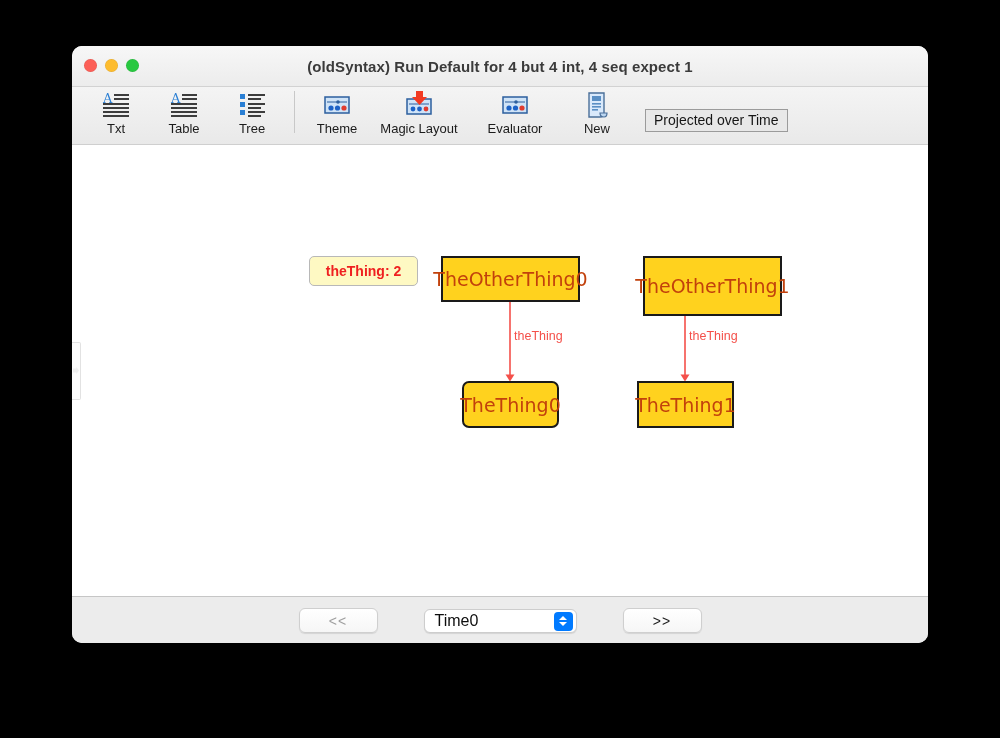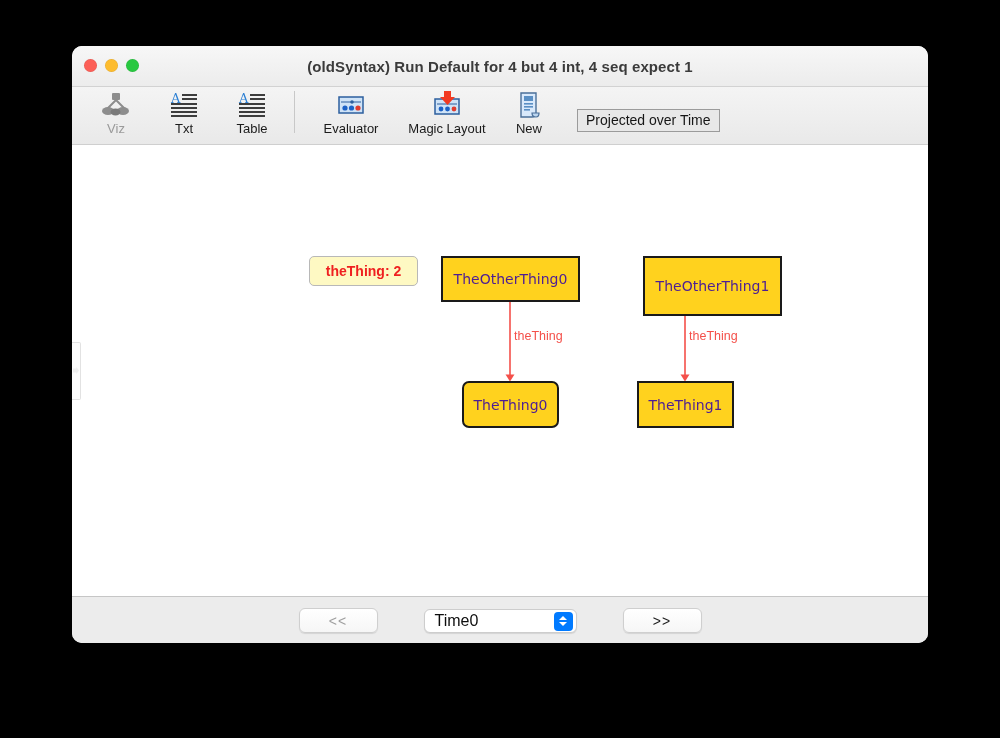--- a/index.html
+++ b/index.html
@@ -160,22 +160,22 @@
     height: 451px;
   }
 
   .node {
     position: absolute;
     background: #FFD21E;
     border: 2px solid #1a1a1a;
     display: flex;
     align-items: center;
     justify-content: center;
-    font-size: 14px;
-    color: #4c1d95;
+    font-size: 19px;
+    color: #c2410c;
     box-sizing: border-box;
     cursor: default;
     white-space: nowrap;
     font-family: "DejaVu Sans", sans-serif;
   }
 
   .field-box {
     position: absolute;
     background: #fef9c3;
     border: 1px solid #b8b8b8;
@@ -276,32 +276,20 @@
       <div class="traffic">
         <div class="light close"></div>
         <div class="light min"></div>
         <div class="light max"></div>
       </div>
       <div id="window-title">(oldSyntax) Run Default for 4 but 4 int, 4 seq expect 1</div>
     </div>
 
     <div id="toolbar">
 
-      <div class="tb-item">
-        <div class="tb-ico">
-          <svg width="30" height="28" viewBox="0 0 30 28">
-            <rect x="11" y="2" width="8" height="7" rx="1" fill="#8d8d8d"></rect>
-            <path d="M15 9 L6 18 M15 9 L24 18" stroke="#8d8d8d" stroke-width="2" fill="none"></path>
-            <ellipse cx="7" cy="20" rx="6" ry="4" fill="#8d8d8d"></ellipse>
-            <ellipse cx="22" cy="20" rx="6" ry="4" fill="#8d8d8d"></ellipse>
-            <ellipse cx="14.5" cy="21" rx="5" ry="3.5" fill="#7a7a7a"></ellipse>
-          </svg>
-        </div>
-        <div class="tb-label dim">Viz</div>
-      </div>
 
       <div class="tb-item">
         <div class="tb-ico">
           <svg width="30" height="28" viewBox="0 0 30 28">
             <text x="2" y="12" font-family="DejaVu Serif, serif" font-size="13" fill="#2a7fd4">A</text>
             <g fill="#3d3d3d">
               <rect x="13" y="3" width="15" height="2"></rect>
               <rect x="13" y="7" width="15" height="2"></rect>
             </g>
             <g fill="#3d3d3d">
@@ -327,50 +315,83 @@
               <rect x="2" y="12" width="26" height="2"></rect>
               <rect x="2" y="16" width="26" height="2"></rect>
               <rect x="2" y="20" width="26" height="2"></rect>
               <rect x="2" y="24" width="26" height="2"></rect>
             </g>
           </svg>
         </div>
         <div class="tb-label">Table</div>
       </div>
 
+      <div class="tb-item">
+        <div class="tb-ico">
+          <svg width="30" height="28" viewBox="0 0 30 28">
+            <g fill="#2a7fd4">
+              <rect x="3" y="3" width="5" height="5"></rect>
+              <rect x="3" y="11" width="5" height="5"></rect>
+              <rect x="3" y="19" width="5" height="5"></rect>
+            </g>
+            <g fill="#3d3d3d">
+              <rect x="11" y="3" width="17" height="2"></rect>
+              <rect x="11" y="7" width="13" height="2"></rect>
+              <rect x="11" y="12" width="17" height="2"></rect>
+              <rect x="11" y="16" width="13" height="2"></rect>
+              <rect x="11" y="20" width="17" height="2"></rect>
+              <rect x="11" y="24" width="13" height="2"></rect>
+            </g>
+          </svg>
+        </div>
+        <div class="tb-label">Tree</div>
+      </div>
 
       <div class="tb-sep"></div>
 
-
-      <div class="tb-item wide">
+      <div class="tb-item">
         <div class="tb-ico">
           <svg width="30" height="28" viewBox="0 0 30 28">
             <rect x="3" y="6" width="24" height="16" fill="#cfe3f7" stroke="#2c5f9e" stroke-width="1.5"></rect>
             <line x1="5" y1="11" x2="25" y2="11" stroke="#2c5f9e" stroke-width="1"></line>
             <circle cx="16" cy="11" r="1.8" fill="#2c5f9e"></circle>
             <circle cx="9" cy="17" r="2.6" fill="#1d62c6"></circle>
             <circle cx="15.5" cy="17" r="2.6" fill="#1d62c6"></circle>
             <circle cx="22" cy="17" r="2.6" fill="#e03c2f"></circle>
           </svg>
         </div>
-        <div class="tb-label">Evaluator</div>
+        <div class="tb-label">Theme</div>
       </div>
 
       <div class="tb-item wide">
         <div class="tb-ico">
           <svg width="30" height="28" viewBox="0 0 30 28">
             <rect x="3" y="8" width="24" height="15" fill="#cfe3f7" stroke="#2c5f9e" stroke-width="1.5"></rect>
             <line x1="5" y1="13" x2="25" y2="13" stroke="#2c5f9e" stroke-width="1"></line>
             <circle cx="9" cy="18" r="2.4" fill="#1d62c6"></circle>
             <circle cx="15.5" cy="18" r="2.4" fill="#1d62c6"></circle>
             <circle cx="22" cy="18" r="2.4" fill="#e03c2f"></circle>
             <path d="M12 0 h7 v6 h4 l-7.5 8 L8 6 h4 z" fill="#f23a22"></path>
           </svg>
         </div>
         <div class="tb-label">Magic Layout</div>
+      </div>
+
+      <div class="tb-item wide">
+        <div class="tb-ico">
+          <svg width="30" height="28" viewBox="0 0 30 28">
+            <rect x="3" y="6" width="24" height="16" fill="#cfe3f7" stroke="#2c5f9e" stroke-width="1.5"></rect>
+            <line x1="5" y1="11" x2="25" y2="11" stroke="#2c5f9e" stroke-width="1"></line>
+            <circle cx="16" cy="11" r="1.8" fill="#2c5f9e"></circle>
+            <circle cx="9" cy="17" r="2.6" fill="#1d62c6"></circle>
+            <circle cx="15.5" cy="17" r="2.6" fill="#1d62c6"></circle>
+            <circle cx="22" cy="17" r="2.6" fill="#e03c2f"></circle>
+          </svg>
+        </div>
+        <div class="tb-label">Evaluator</div>
       </div>
 
       <div class="tb-item">
         <div class="tb-ico">
           <svg width="30" height="28" viewBox="0 0 30 28">
             <path d="M7 2 h15 v20 q0 4 -4 4 h-11 z" fill="#d9e9fb" stroke="#4a6f99" stroke-width="1.4"></path>
             <path d="M18 22 q0 4 4 4 q3 0 3 -4 z" fill="#bcd6f0" stroke="#4a6f99" stroke-width="1.2"></path>
             <rect x="10" y="5" width="9" height="5" fill="#5a8fc4"></rect>
             <g fill="#5a8fc4">
               <rect x="10" y="12" width="9" height="1.6"></rect>

